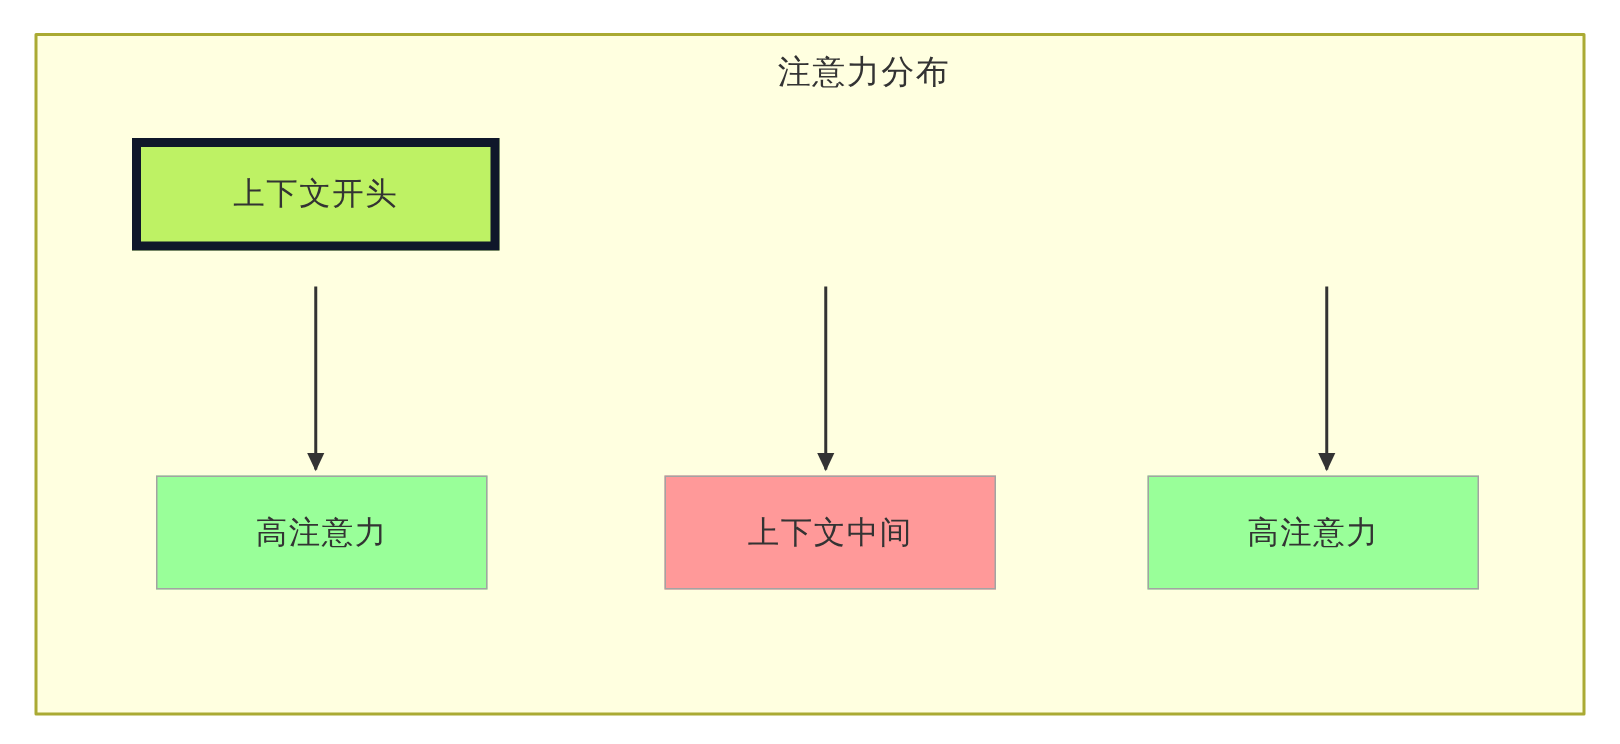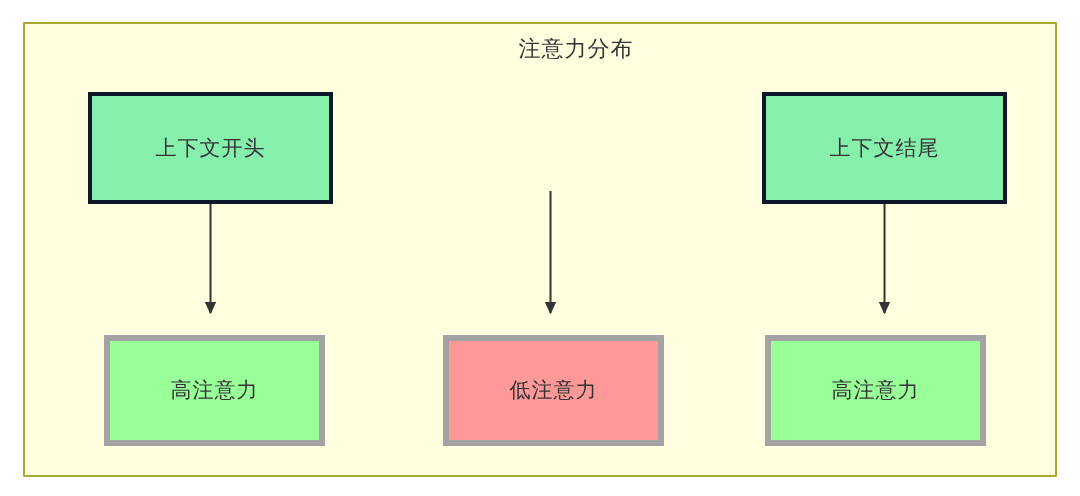--- a/index.html
+++ b/index.html
@@ -65,32 +65,32 @@
     align-items: center;
     justify-content: center;
     text-align: center;
     color: #333333;
     font-size: 21px;
     letter-spacing: 1px;
     line-height: 1.25;
   }
 
   .node.ctx {
-    background: #86efac;
-    border: 4px solid #0f172a;
+    background: #bef264;
+    border: 6px solid #0f172a;
     width: 245px;
-    height: 112px;
+    height: 75px;
     top: 92px;
   }
 
   .node.attn {
     width: 221px;
-    height: 111px;
-    top: 335px;
-    border: 6px solid #a3a3a3;
+    height: 76px;
+    top: 317px;
+    border: 1px solid #a3a3a3;
   }
 
   .node.attn.high { background: #99ff99; }
   .node.attn.low  { background: #ff9999; }
 
   
   .col1.ctx  { left: 88px; }
   .col2.ctx  { left: 428px; }
   .col3.ctx  { left: 762px; }
 
@@ -119,29 +119,26 @@
     <line x1="550.5" y1="191" x2="550.5" y2="313" stroke="#333333" stroke-width="2" marker-end="url(#arrowhead)"></line>
 
     <line x1="884.5" y1="191" x2="884.5" y2="313" stroke="#333333" stroke-width="2" marker-end="url(#arrowhead)"></line>
   </svg>
 
   <div class="node ctx col1">
     <span>上下文开头</span>
   </div>
 
 
-  <div class="node ctx col3">
-    <span>上下文结尾</span>
-  </div>
 
   <div class="node attn high col1">
     <span>高注意力</span>
   </div>
 
   <div class="node attn low col2">
-    <span>低注意力</span>
+    <span>上下文中间</span>
   </div>
 
   <div class="node attn high col3">
     <span>高注意力</span>
   </div>
 
 </div>
 
 </body></html>

